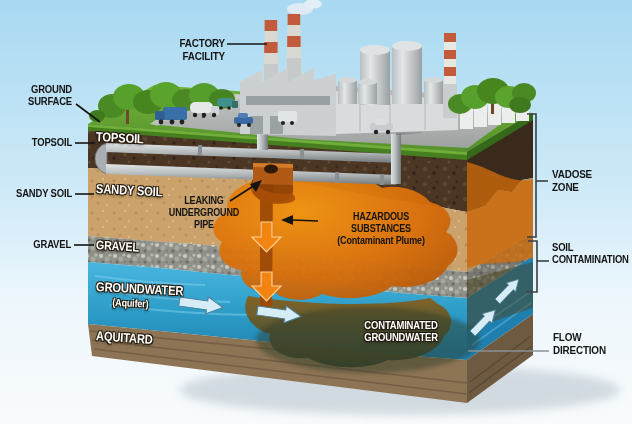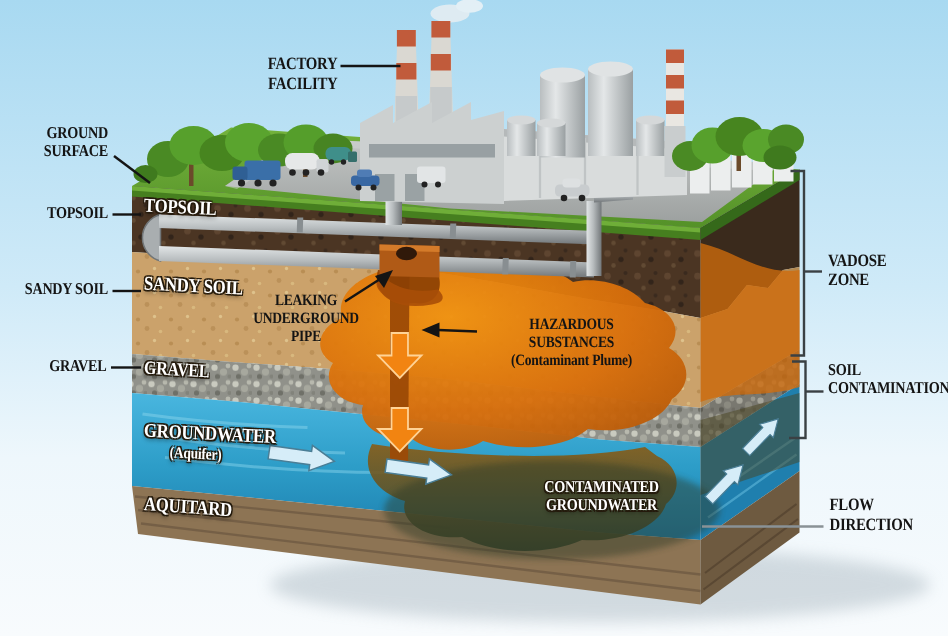--- a/index.html
+++ b/index.html
@@ -1,17 +1,17 @@
 <!DOCTYPE html>
 <html><head>
 <meta charset="utf-8">
 <style>
   html,body{margin:0;padding:0;background:#fff;}
   .stage{position:relative;width:632px;height:424px;overflow:hidden;
-         font-family:Liberation Serif, serif;background:#eaf4fb;}
+         font-family:Liberation Sans, sans-serif;background:#eaf4fb;}
   .stage svg{position:absolute;left:0;top:0;}
   .lbl{position:absolute;white-space:pre-line;font-weight:bold;line-height:1.12;
        color:#141414;letter-spacing:-0.2px;z-index:2;}
   .cond{transform:scaleX(.86);}
   .o-r{transform-origin:100% 50%;}
   .o-l{transform-origin:0 50%;}
   .o-c{transform-origin:50% 50%;}
   .t-r{text-align:right;}
   .t-c{text-align:center;}
   .t-l{text-align:left;}

